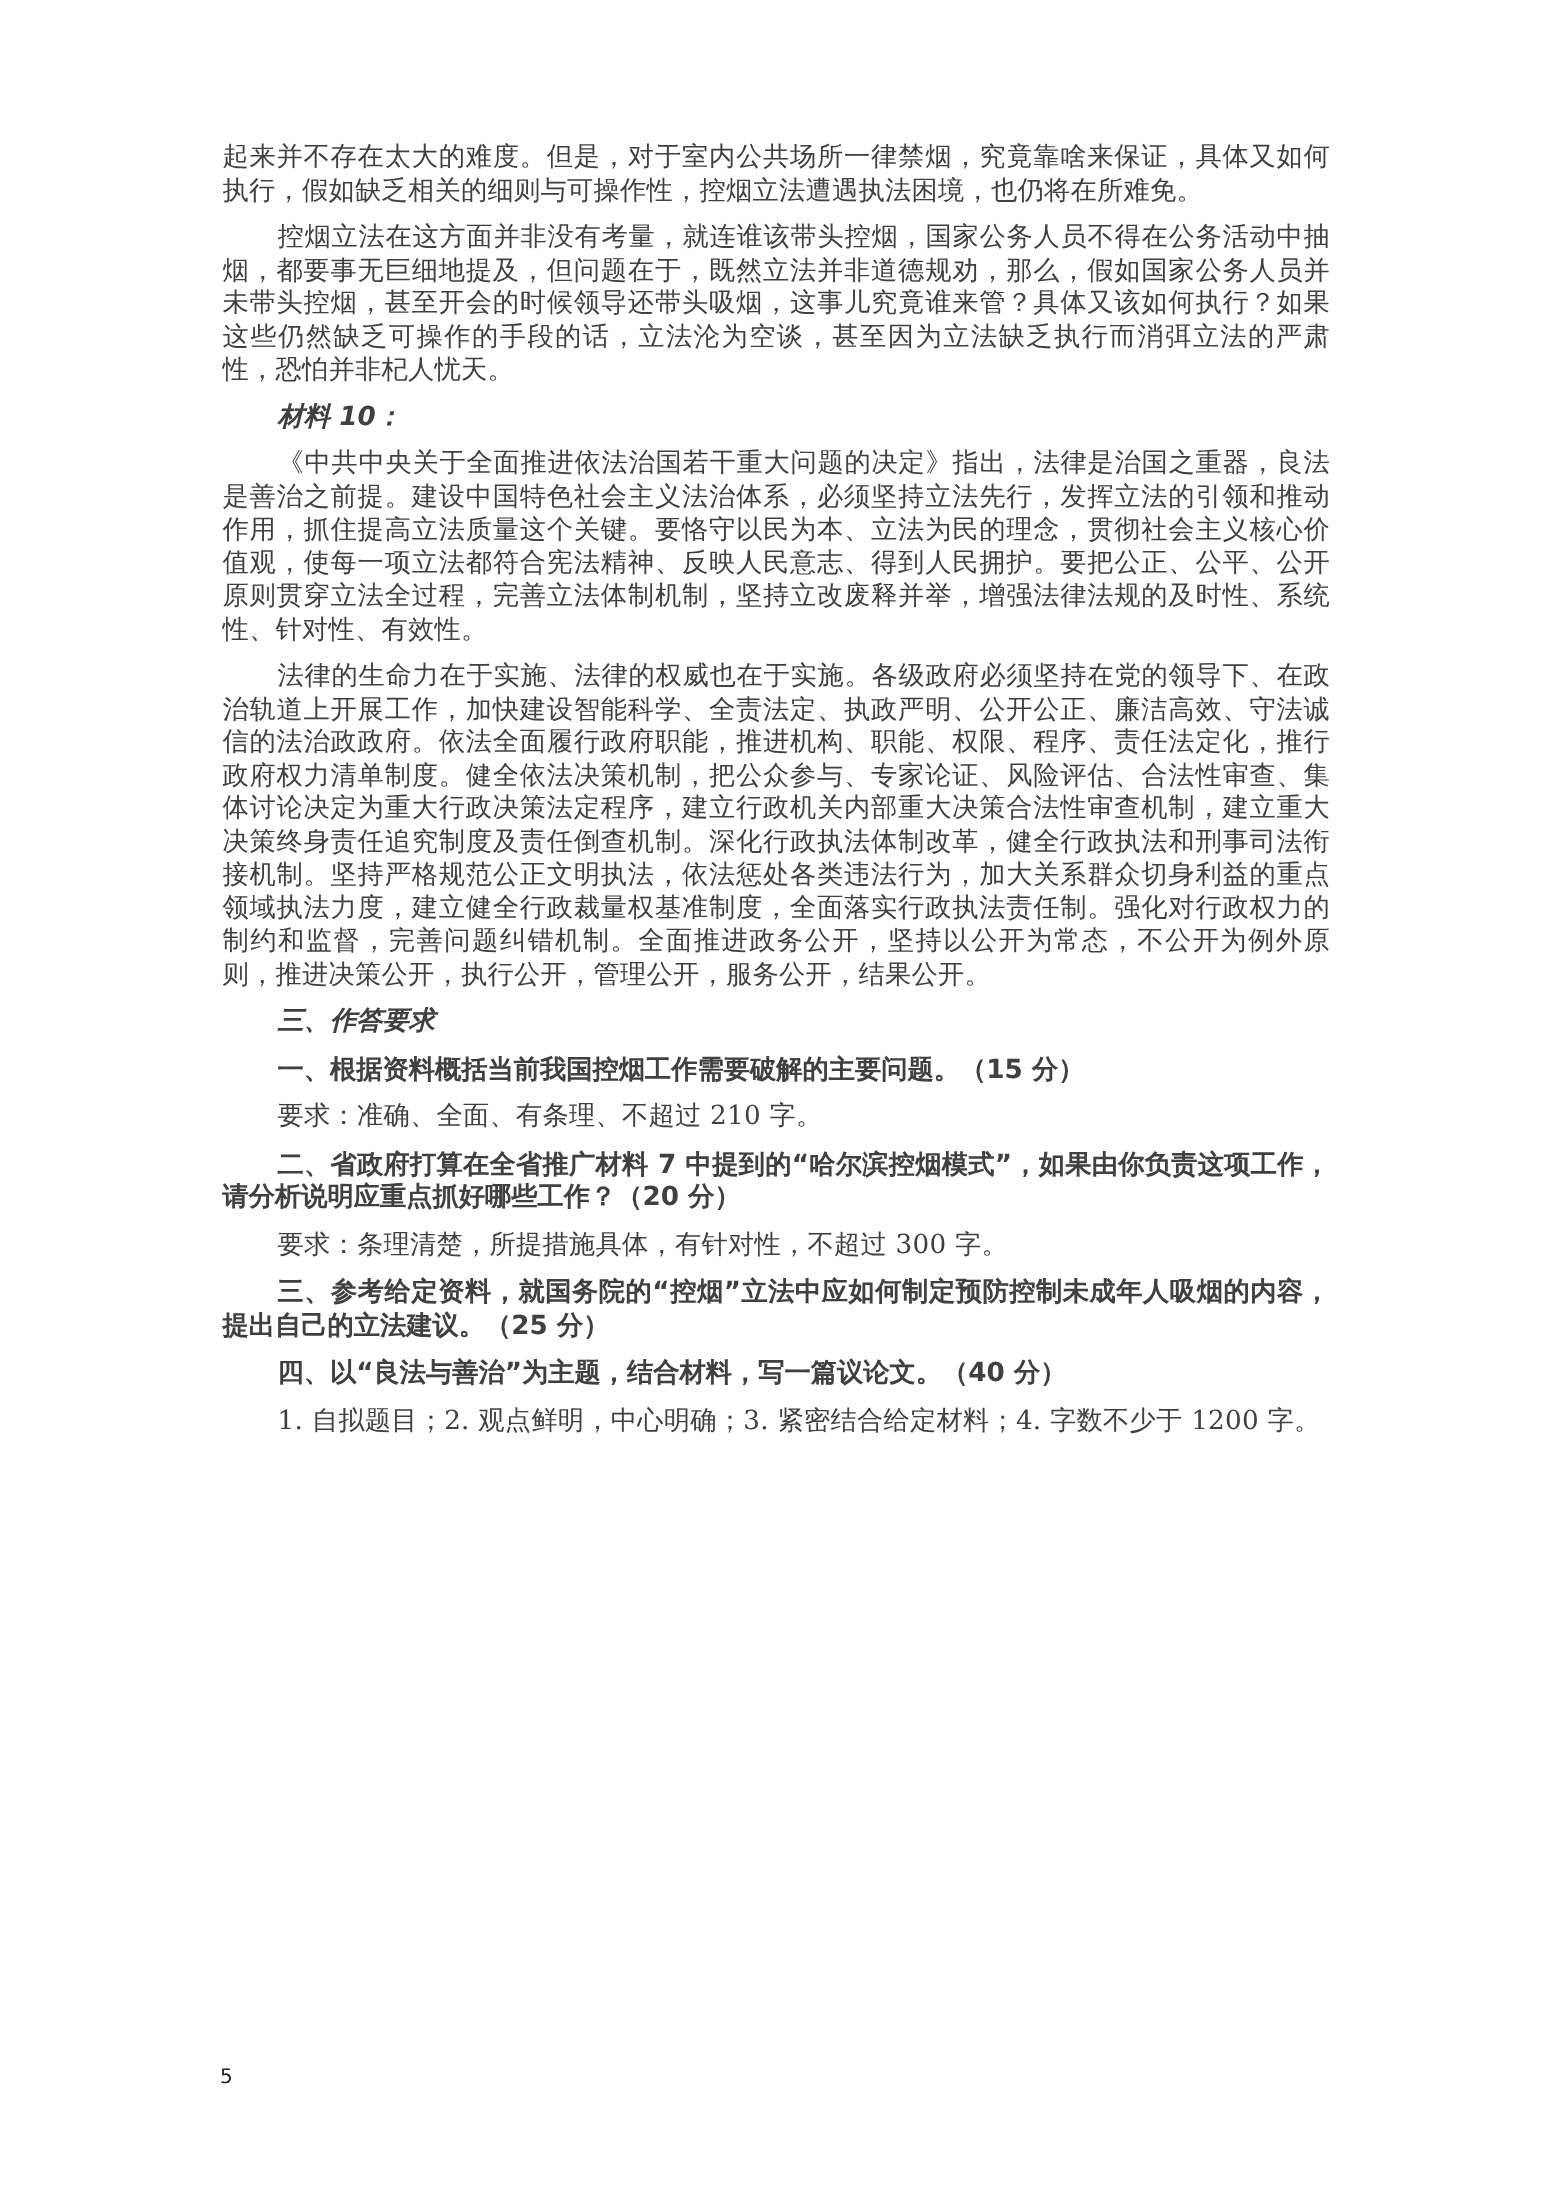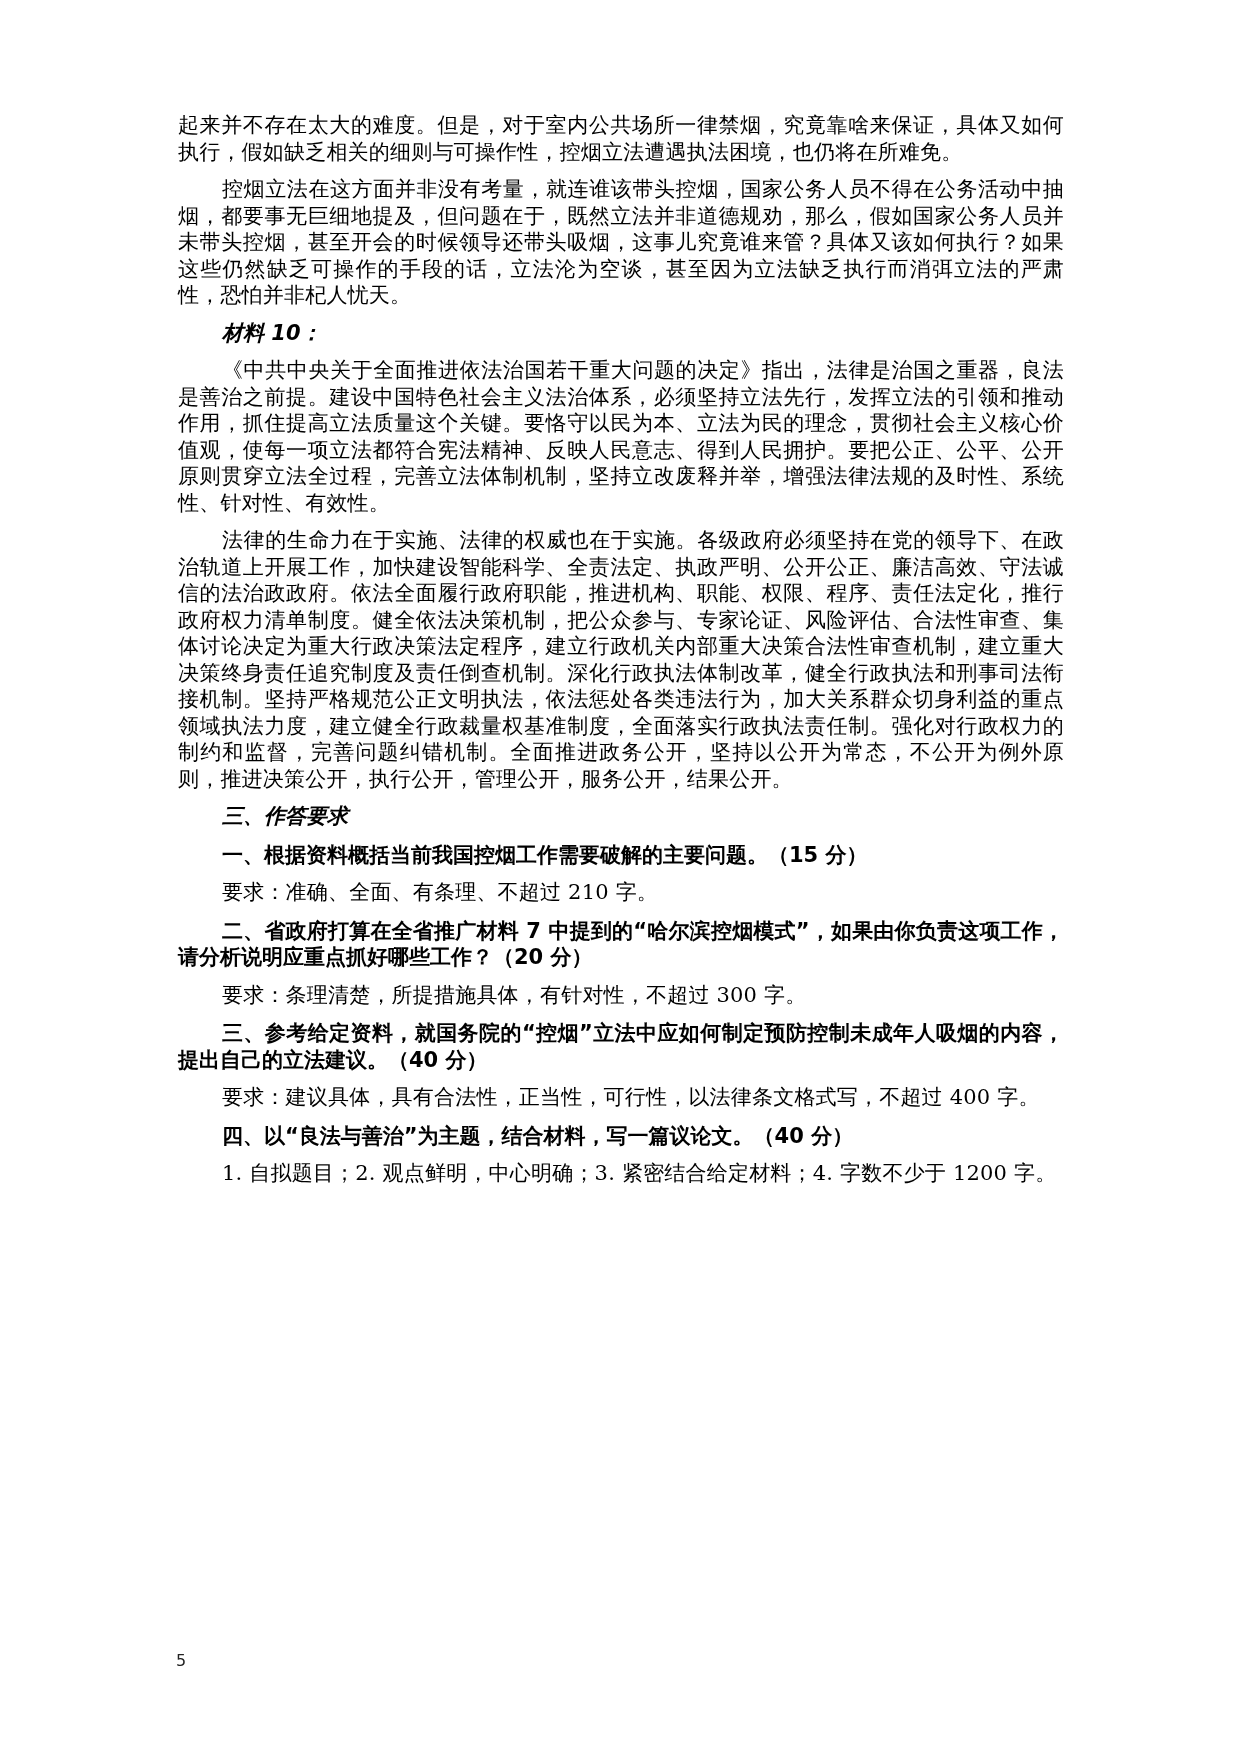--- a/index.html
+++ b/index.html
@@ -2,21 +2,21 @@
 <html><head>
 <meta charset="utf-8">
 <style>
   html, body { margin: 0; padding: 0; background: #ffffff; }
   body { width: 1240px; height: 1754px; position: relative; overflow: hidden; }
   .page {
     position: absolute;
     left: 178px;
     top: 112px;
     width: 886px;
-    color: #000000;
+    color: #404040;
     font-family: "DejaVu Serif", "Liberation Serif", serif;
     font-size: 21px;
     line-height: 26.5px;
     letter-spacing: 0.2px;
   }
   .para {
     margin: 0 0 11px 0;
     text-indent: 44px;
     text-align: justify;
     text-justify: inter-character;
@@ -65,20 +65,19 @@
   <p class="para">法律的生命力在于实施、法律的权威也在于实施。各级政府必须坚持在党的领导下、在政治轨道上开展工作，加快建设智能科学、全责法定、执政严明、公开公正、廉洁高效、守法诚信的法治政政府。依法全面履行政府职能，推进机构、职能、权限、程序、责任法定化，推行政府权力清单制度。健全依法决策机制，把公众参与、专家论证、风险评估、合法性审查、集体讨论决定为重大行政决策法定程序，建立行政机关内部重大决策合法性审查机制，建立重大决策终身责任追究制度及责任倒查机制。深化行政执法体制改革，健全行政执法和刑事司法衔接机制。坚持严格规范公正文明执法，依法惩处各类违法行为，加大关系群众切身利益的重点领域执法力度，建立健全行政裁量权基准制度，全面落实行政执法责任制。强化对行政权力的制约和监督，完善问题纠错机制。全面推进政务公开，坚持以公开为常态，不公开为例外原则，推进决策公开，执行公开，管理公开，服务公开，结果公开。</p>
 
   <p class="heading">三、作答要求</p>
 
   <p class="question">一、根据资料概括当前我国控烟工作需要破解的主要问题。（15 分）</p>
   <p class="requirement">要求：准确、全面、有条理、不超过 210 字。</p>
 
   <p class="question">二、省政府打算在全省推广材料 7 中提到的“哈尔滨控烟模式”，如果由你负责这项工作，请分析说明应重点抓好哪些工作？（20 分）</p>
   <p class="requirement">要求：条理清楚，所提措施具体，有针对性，不超过 300 字。</p>
 
-  <p class="question">三、参考给定资料，就国务院的“控烟”立法中应如何制定预防控制未成年人吸烟的内容，提出自己的立法建议。（40 分）</p>
-  <p class="requirement">要求：建议具体，具有合法性，正当性，可行性，以法律条文格式写，不超过 400 字。</p>
+  <p class="question">三、参考给定资料，就国务院的“控烟”立法中应如何制定预防控制未成年人吸烟的内容，提出自己的立法建议。（25 分）</p>
 
   <p class="question">四、以“良法与善治”为主题，结合材料，写一篇议论文。（40 分）</p>
   <p class="requirement">1. 自拟题目；2. 观点鲜明，中心明确；3. 紧密结合给定材料；4. 字数不少于 1200 字。</p>
 </div>
 
 <div class="page-number">5</div>
 
 </body></html>

